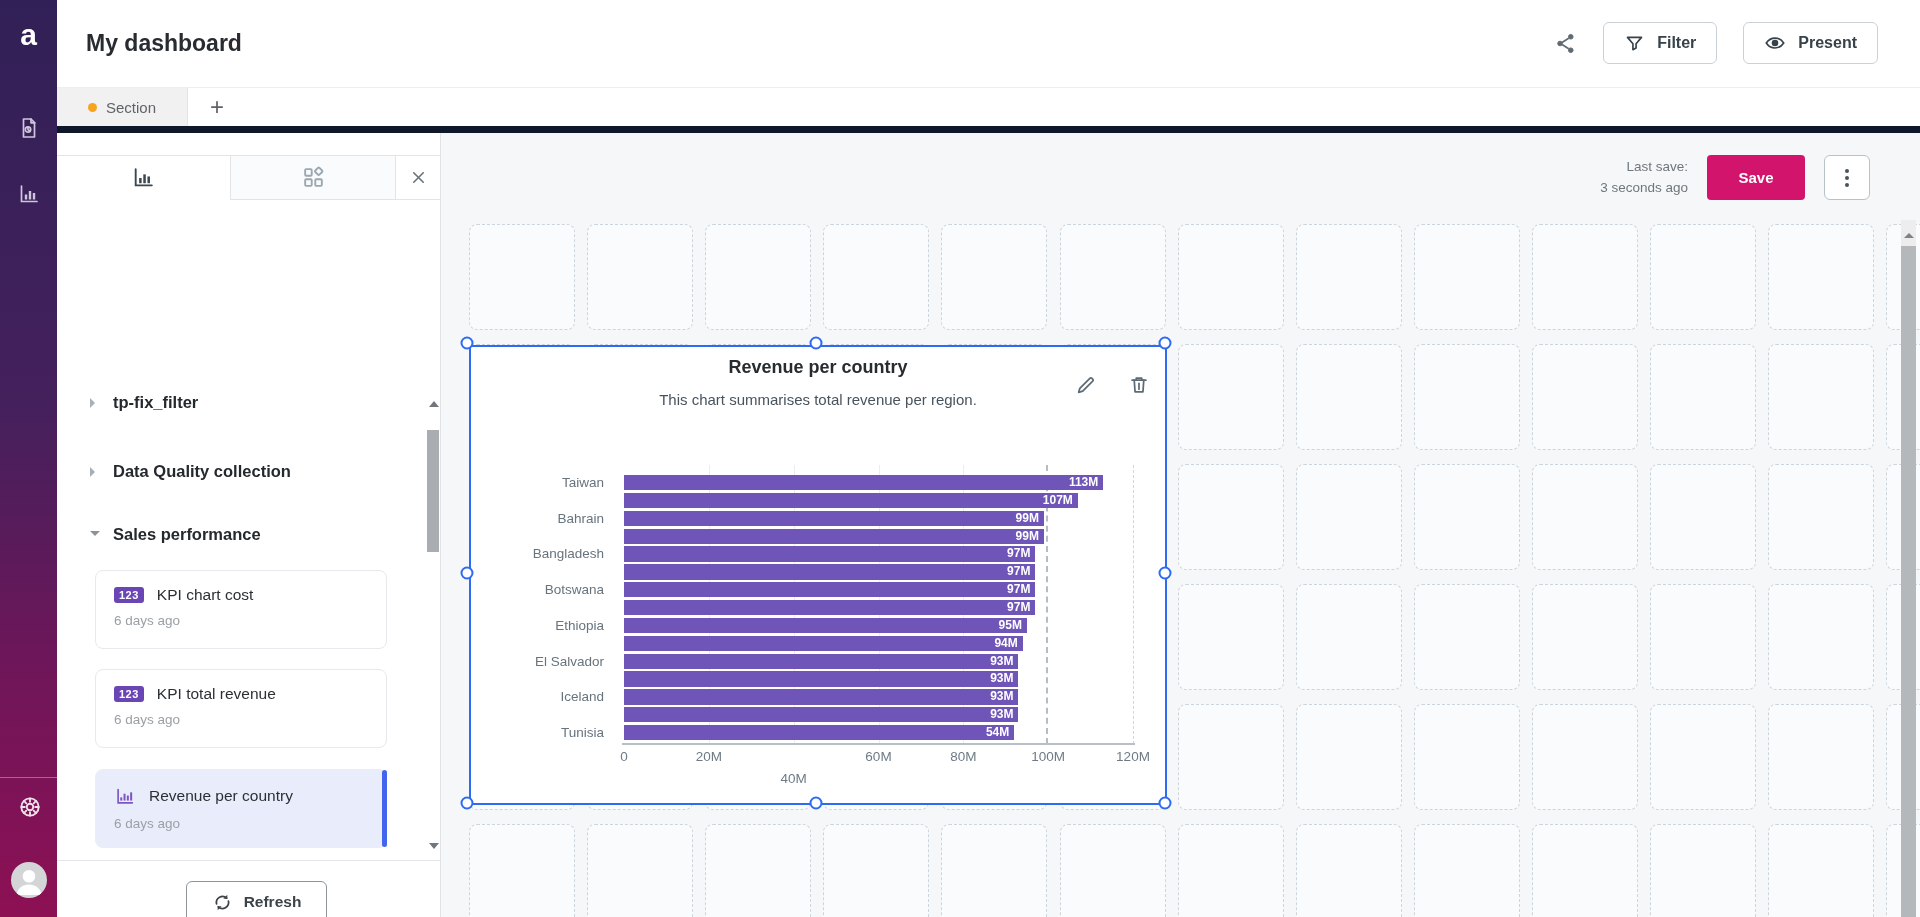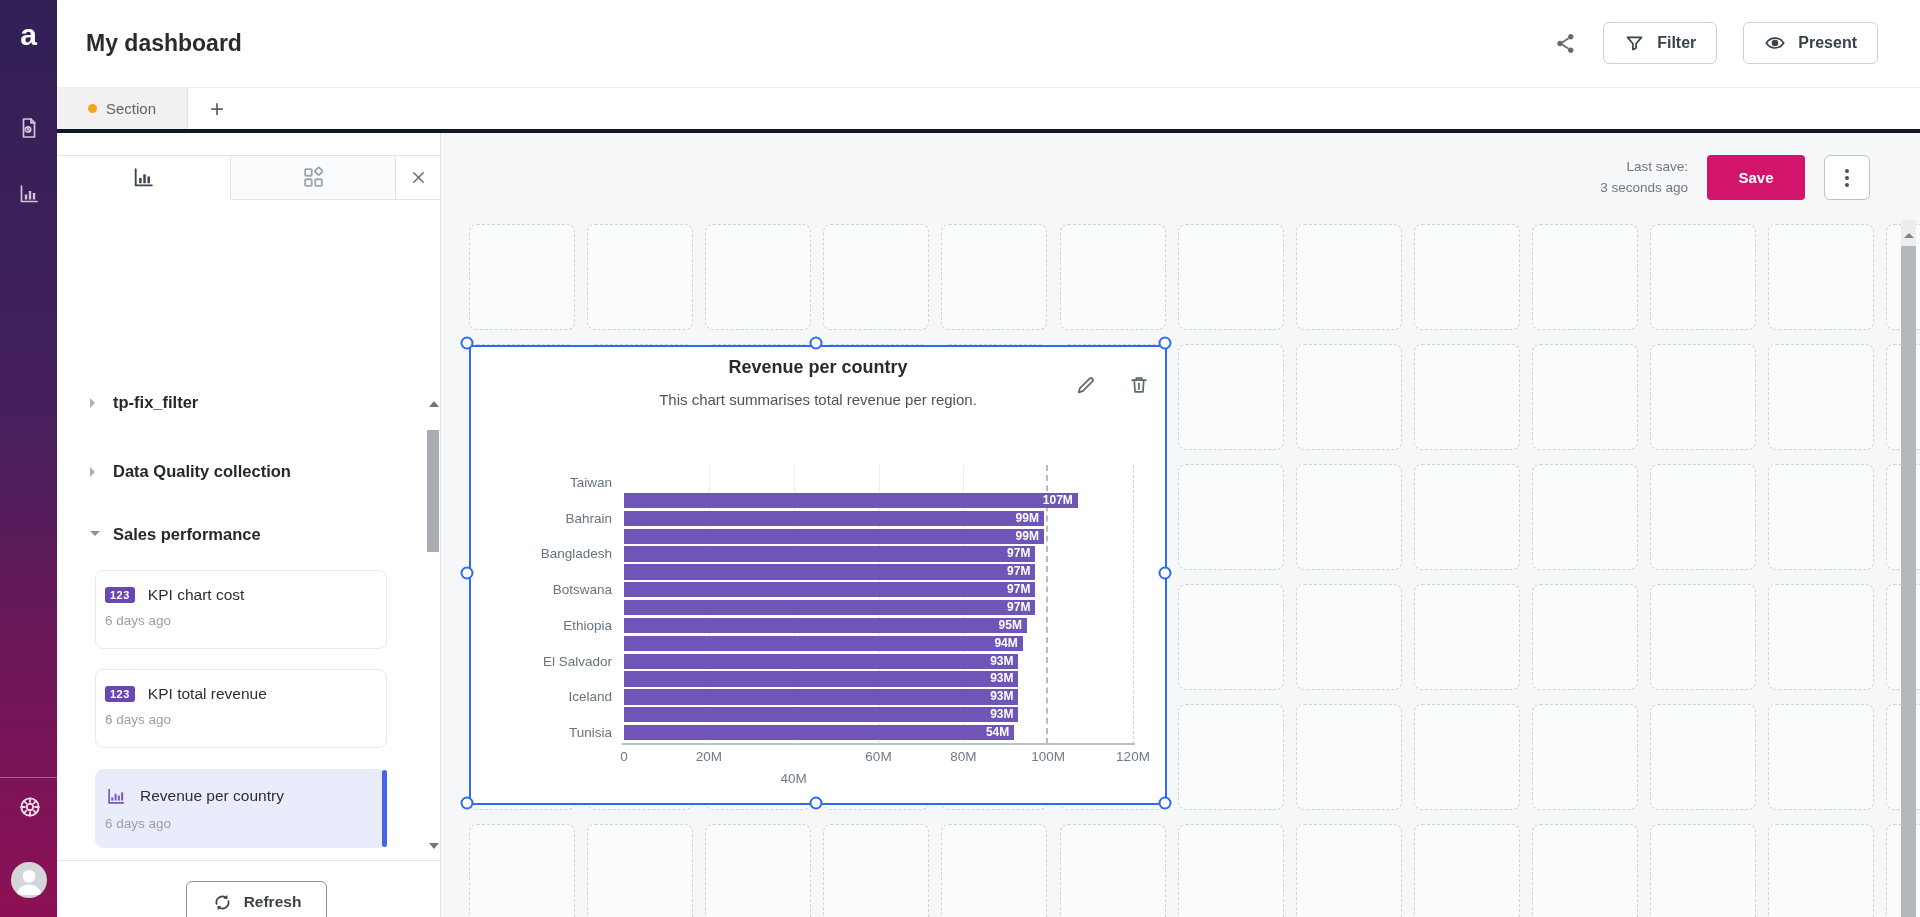--- a/index.html
+++ b/index.html
@@ -22,21 +22,21 @@
     border-bottom:1px solid #eceef0; z-index:20;}
   .page-title { position:absolute; left:29px; top:30px; font-size:23px; font-weight:bold; color:#282c31; }
   .header-actions { position:absolute; right:42px; top:22px; height:42px; display:flex; align-items:center; gap:26px; }
   .btn-outline { height:42px; display:flex; align-items:center; gap:12px; padding:0 20px;
     background:#fff; border:1px solid #c9d2d8; border-radius:6px; font-size:16px; font-weight:600;
     color:#37424a; cursor:pointer; }
   .share { color:#5f6a71; cursor:pointer; }
 
   
   .tabbar { position:absolute; left:57px; top:88px; width:1863px; height:45px; background:#fff;
-    border-bottom:4px solid #0f172a; z-index:20; display:flex; }
+    border-bottom:7px solid #0f172a; z-index:20; display:flex; }
   .tab-section { width:131px; height:100%; background:#f1f1f2; border-right:1px solid #e2e4e6;
     display:flex; align-items:center; justify-content:center; gap:9px; font-size:15px; color:#5f6368; cursor:pointer;}
   .tab-dot { width:9px; height:9px; border-radius:50%; background:#f6a41f; }
   .tab-add { width:58px; height:100%; display:flex; align-items:center; justify-content:center;
     font-size:24px; color:#5f6368; cursor:pointer; }
 
   
   .panel { position:absolute; left:57px; top:133px; width:384px; height:784px; background:#fff;
     border-right:1px solid #e0e3e6; z-index:10; overflow:hidden; }
   .ptabs { position:absolute; left:0; top:22px; width:384px; height:45px; display:flex;
@@ -55,21 +55,21 @@
   .searchbox .mag { color:#9aa5ae; }
   .filterrow { position:absolute; left:47px; top:166px; display:flex; gap:17px; font-size:14px; }
   .flabel { color:#9ea6ad; width:44px; line-height:1.5; }
   .flabel.sort { width:36px; }
   .fvalue { color:#3c4550; font-size:15px; line-height:1.4; }
   .caret-down { width:0; height:0; border:5px solid transparent; border-top-color:#8a949c; margin-top:7px; }
   .caret-right { width:0; height:0; border:5px solid transparent; border-left-color:#a8b0b6; }
   .group-row { position:absolute; left:33px; display:flex; align-items:center; gap:13px; cursor:pointer; }
   .group-label { font-size:16.5px; font-weight:bold; color:#24292e; }
   .card { position:absolute; left:38px; width:292px; height:79px; background:#fff;
-    border:1px solid #e7e9ec; border-radius:8px; padding:15px 16px 0 9px; cursor:pointer; }
+    border:1px solid #e7e9ec; border-radius:8px; padding:15px 16px 0 18px; cursor:pointer; }
   .card.selected { background:#e9edfb; border-color:#e9edfb; }
   .sel-edge { position:absolute; right:-1px; top:0; width:5px; height:100%; border-radius:3px; background:#4365ee; }
   .card-top { display:flex; align-items:center; gap:13px; }
   .badge-123 { background:#6a46b5; color:#fff; font-size:11px; font-weight:bold; border-radius:3px;
     padding:2px 5px; letter-spacing:.5px;}
   .card-title { font-size:15.5px; color:#2b3035; }
   .card-time { margin-top:9px; font-size:13.5px; color:#9aa0a6; }
   .chart-ic { color:#7b57c4; }
   .pscroll-thumb { position:absolute; left:370px; top:297px; width:12px; height:122px; background:#a9adb1; }
   .pscroll-up { position:absolute; left:372px; top:263px; width:0; height:0;
@@ -109,21 +109,21 @@
   .w-tool { position:absolute; top:27px; width:22px; height:22px; color:#5d6b76; cursor:pointer; }
 
   
   .chart-plot { position:absolute; inset:0; }
   .gline { position:absolute; width:0; border-left:1px solid #eaeef1; }
   .gline.dash-light { border-left:1px dashed #cfd6dc; }
   .gline.dash-dark { border-left:2px dashed #b4bdc5; }
   .axisline { position:absolute; left:151px; top:396px; width:513px; height:2px; background:#b7c0c9; }
   .bar { position:absolute; left:153px; height:15.4px; background:#6f55b8; }
   .bval { position:absolute; right:5px; top:0; line-height:15.4px; font-size:12px; font-weight:bold; color:#fff; }
-  .clabel { position:absolute; left:16px; width:125px; text-align:right; font-size:13.5px; color:#67737d;
+  .clabel { position:absolute; left:8px; width:125px; text-align:right; font-size:13.5px; color:#67737d;
     line-height:17px; }
   .xtick { position:absolute; top:402px; width:60px; text-align:center; font-size:13.5px; color:#6e7b87; }
 </style>
 </head>
 <body>
 
 <div class="rail">
   <div class="rail-logo">a</div>
   <div class="rail-ic" style="top:116px">
     <svg viewBox="0 0 24 24" width="24" height="24" fill="none" stroke="currentColor" stroke-width="1.7" stroke-linejoin="round" stroke-linecap="round">
@@ -417,20 +417,23 @@
         <div class="gline" style="left: 322.668px; top: 118px; height: 279px;"></div>
         <div class="xtick" style="left: 292.668px; margin-top: 22px;">40M</div>
         <div class="gline" style="left: 407.502px; top: 118px; height: 279px;"></div>
         <div class="xtick" style="left: 377.502px;">60M</div>
         <div class="gline" style="left: 492.336px; top: 118px; height: 279px;"></div>
         <div class="xtick" style="left: 462.336px;">80M</div>
         <div class="xtick" style="left: 547.17px;">100M</div>
         <div class="gline dash-light" style="left: 662.004px; top: 118px; height: 279px;"></div>
         <div class="xtick" style="left: 632.004px;">120M</div>
         <div class="gline dash-dark" style="left: 575.049px; top: 118px; height: 279px;"></div>
+        <div class="bar" style="top: 128px; width: 479.312px; background: rgb(111, 85, 184);">
+          <span class="bval">113M</span>
+        </div>
         <div class="bar" style="top: 145.85px; width: 453.862px; background: rgb(111, 85, 184);">
           <span class="bval">107M</span>
         </div>
         <div class="bar" style="top: 163.7px; width: 419.928px; background: rgb(111, 85, 184);">
           <span class="bval">99M</span>
         </div>
         <div class="bar" style="top: 181.55px; width: 419.928px; background: rgb(111, 85, 184);">
           <span class="bval">99M</span>
         </div>
         <div class="bar" style="top: 199.4px; width: 411.445px; background: rgb(111, 85, 184);">

